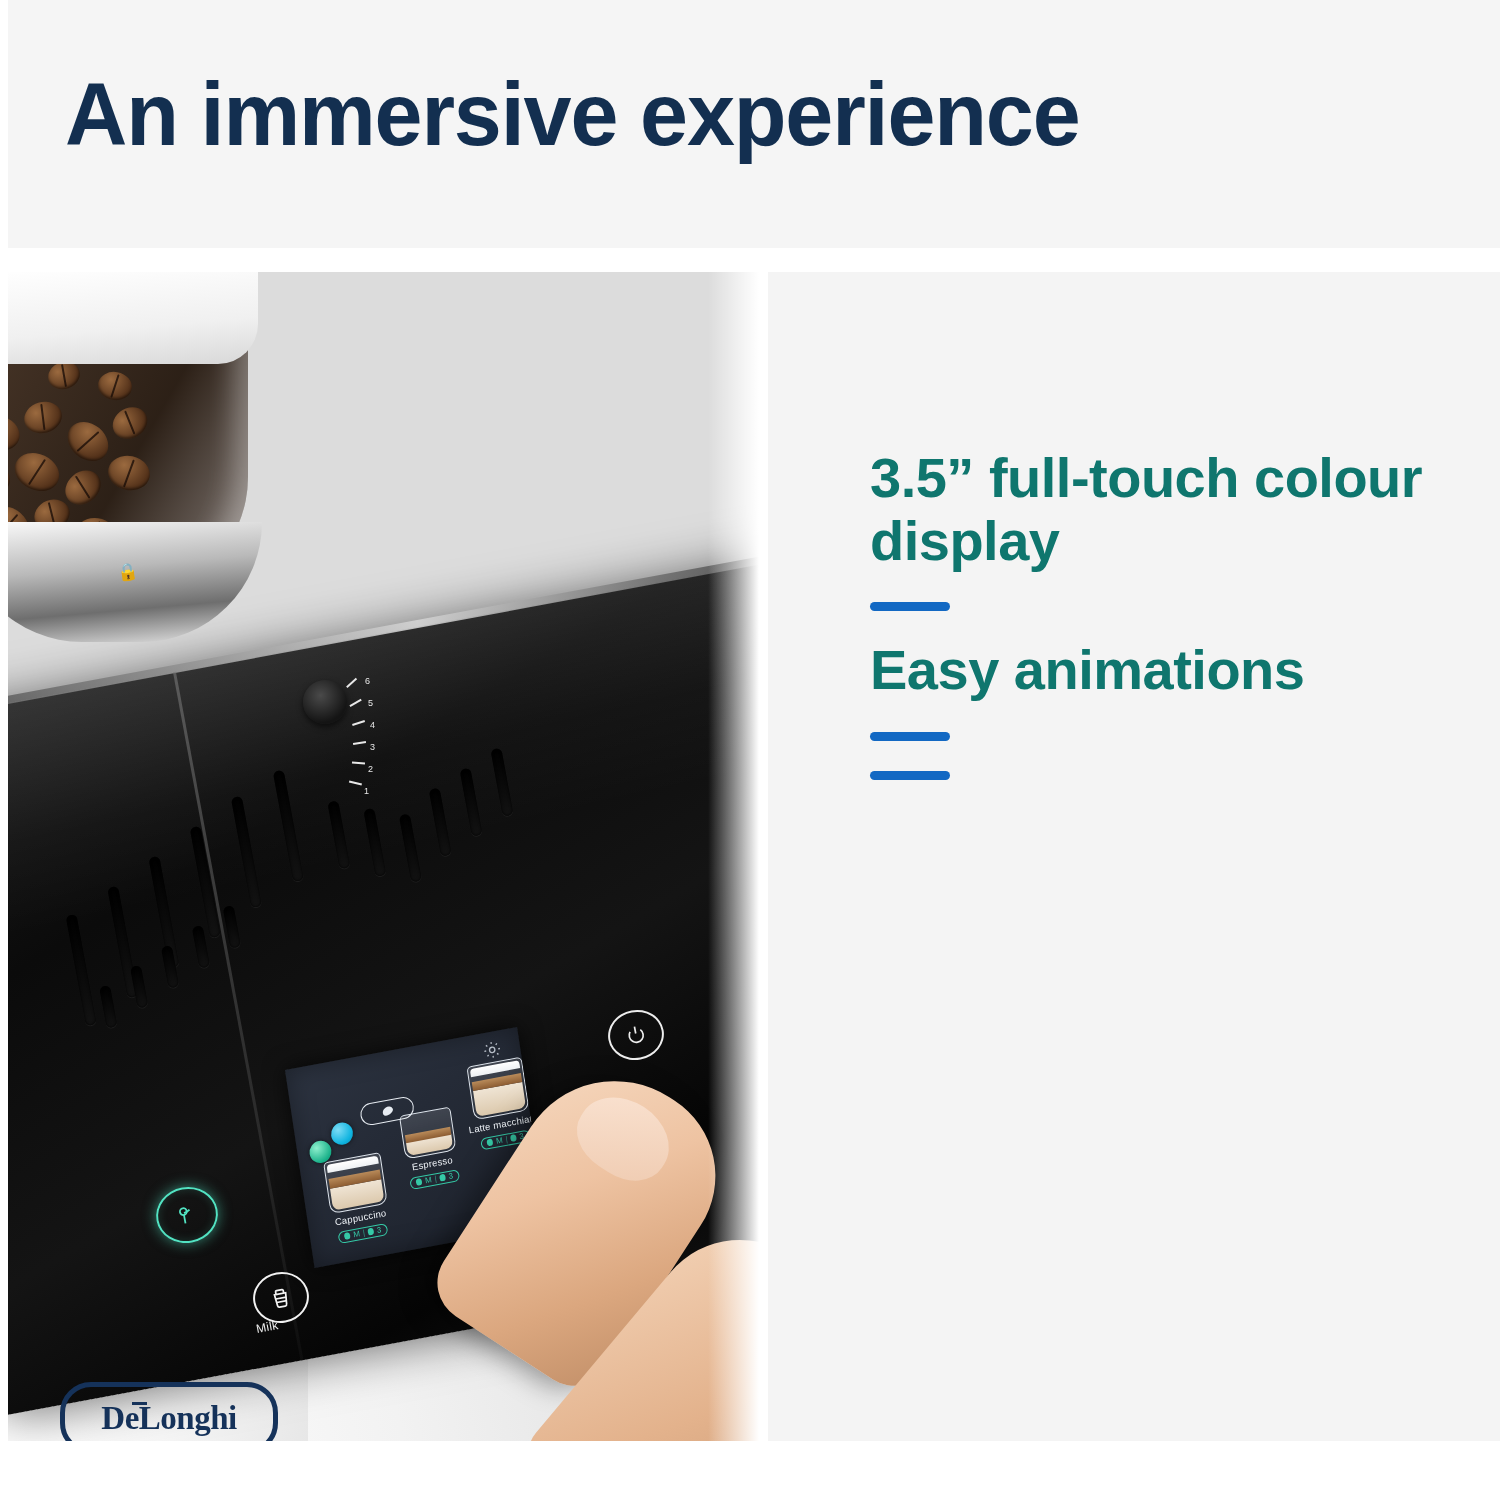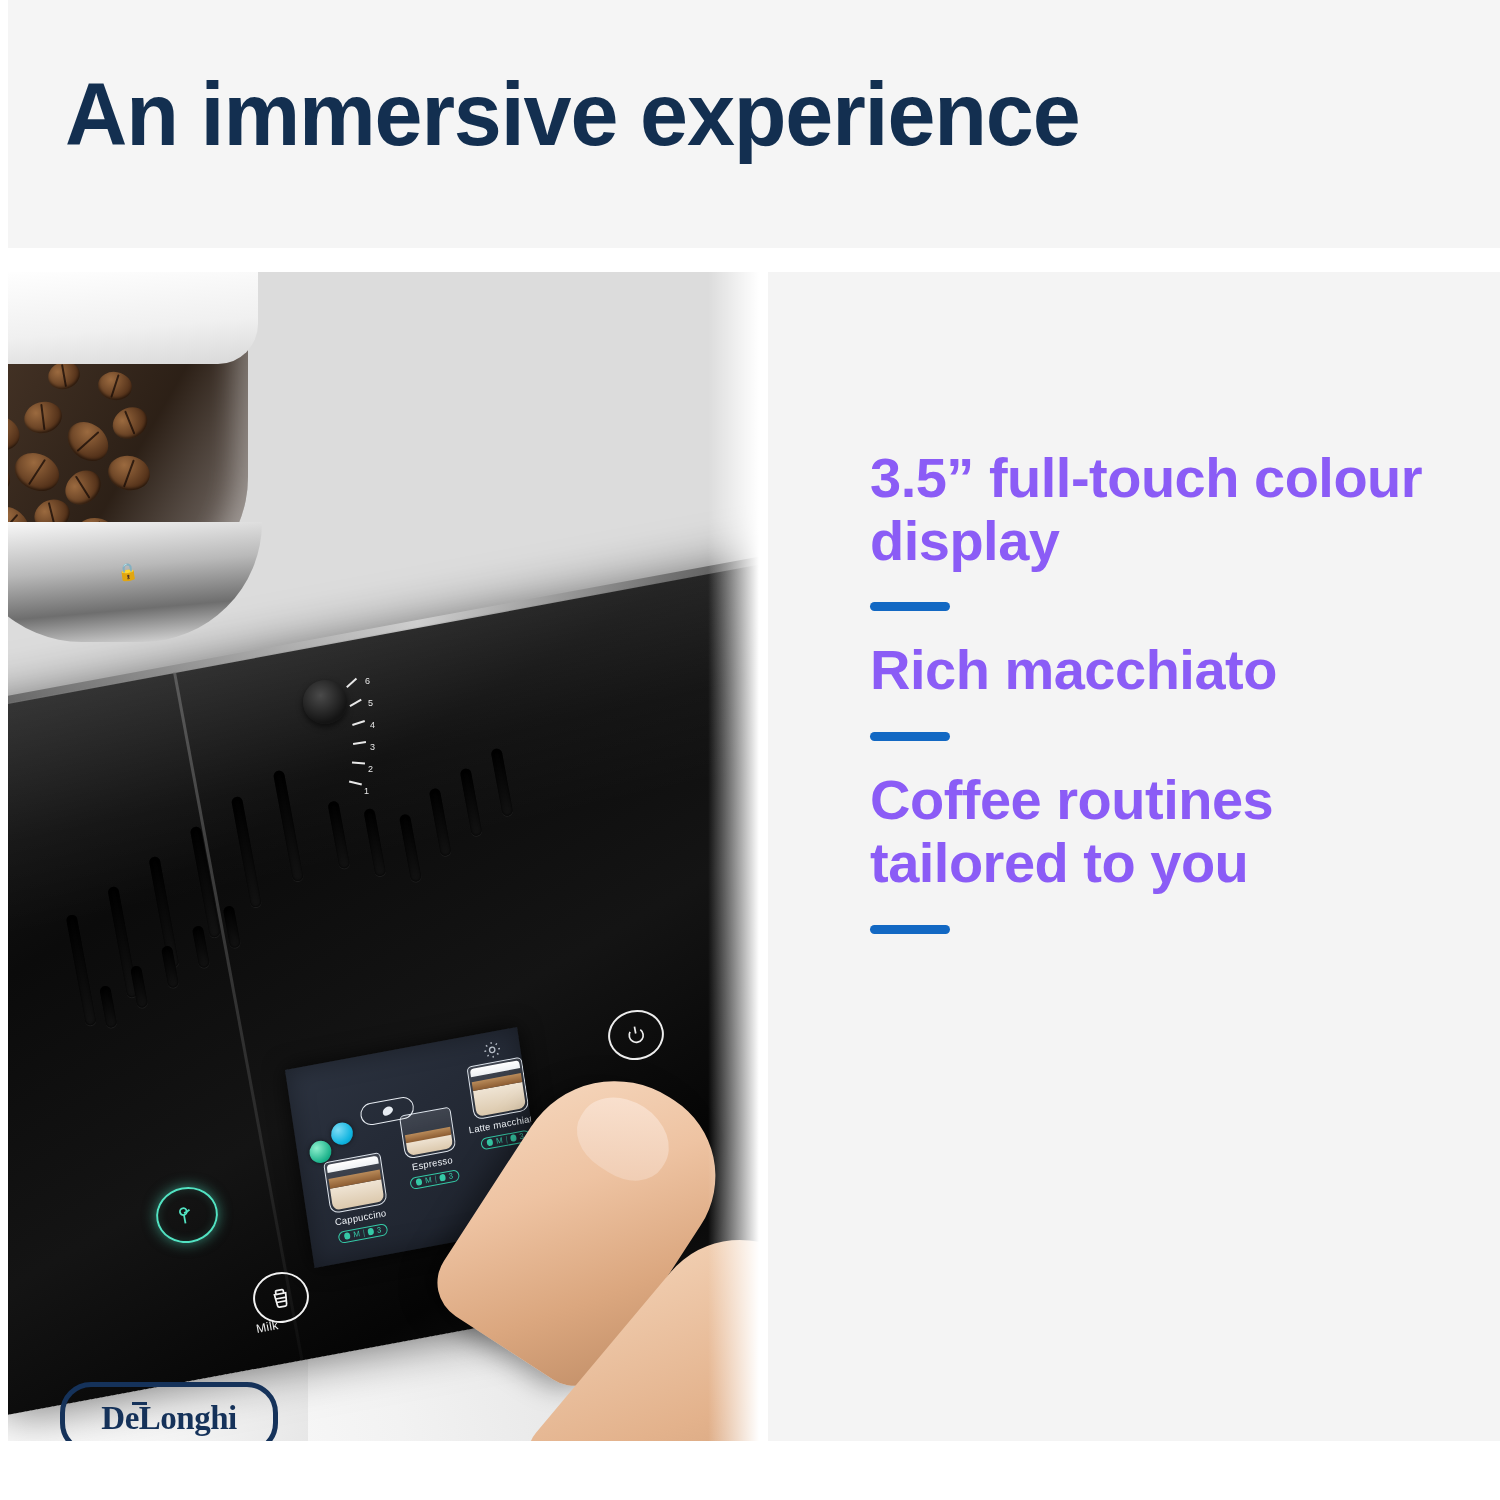--- a/index.html
+++ b/index.html
@@ -264,21 +264,21 @@
   
   .feature-panel{
     position:absolute;left:760px;top:272px;width:740px;height:1228px;
     background:#f4f4f4;
   }
   .feature-list{
     position:absolute;left:102px;top:175px;width:570px;
   }
   .feature-item{margin-bottom:0;}
   .feature-text{
-    color:#8b5cf6;
+    color:#0f766e;
     font-size:56px;
     line-height:1.12;
     font-weight:bold;
     letter-spacing:-0.5px;
     font-family:"Liberation Sans","DejaVu Sans",sans-serif;
   }
   .rule{
     width:80px;height:9px;border-radius:5px;background:#1268c3;
     margin:30px 0 28px 0;
   }
@@ -470,26 +470,23 @@
 
   <div class="feature-panel">
     <div class="feature-list">
 
       <div class="feature-item">
         <div class="feature-text">3.5” full-touch colour display</div>
       </div>
       <div class="rule"></div>
 
       <div class="feature-item">
-        <div class="feature-text">Rich macchiato</div>
+        <div class="feature-text">Easy animations</div>
       </div>
       <div class="rule"></div>
 
-      <div class="feature-item">
-        <div class="feature-text">Coffee routines tailored to you</div>
-      </div>
       <div class="rule"></div>
 
 
     </div>
   </div>
 
 </div>
 
 </body></html>

